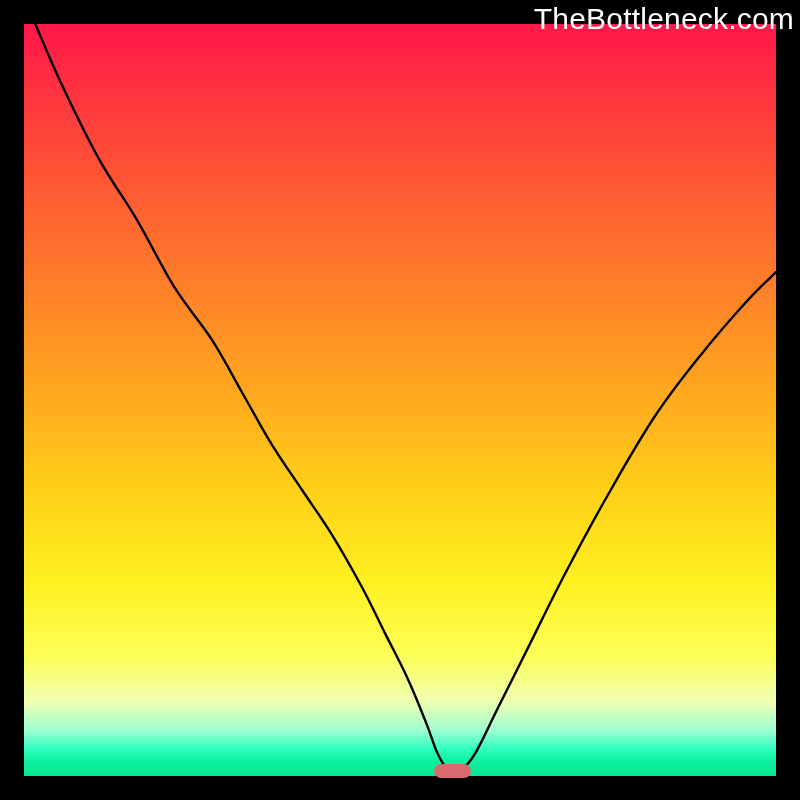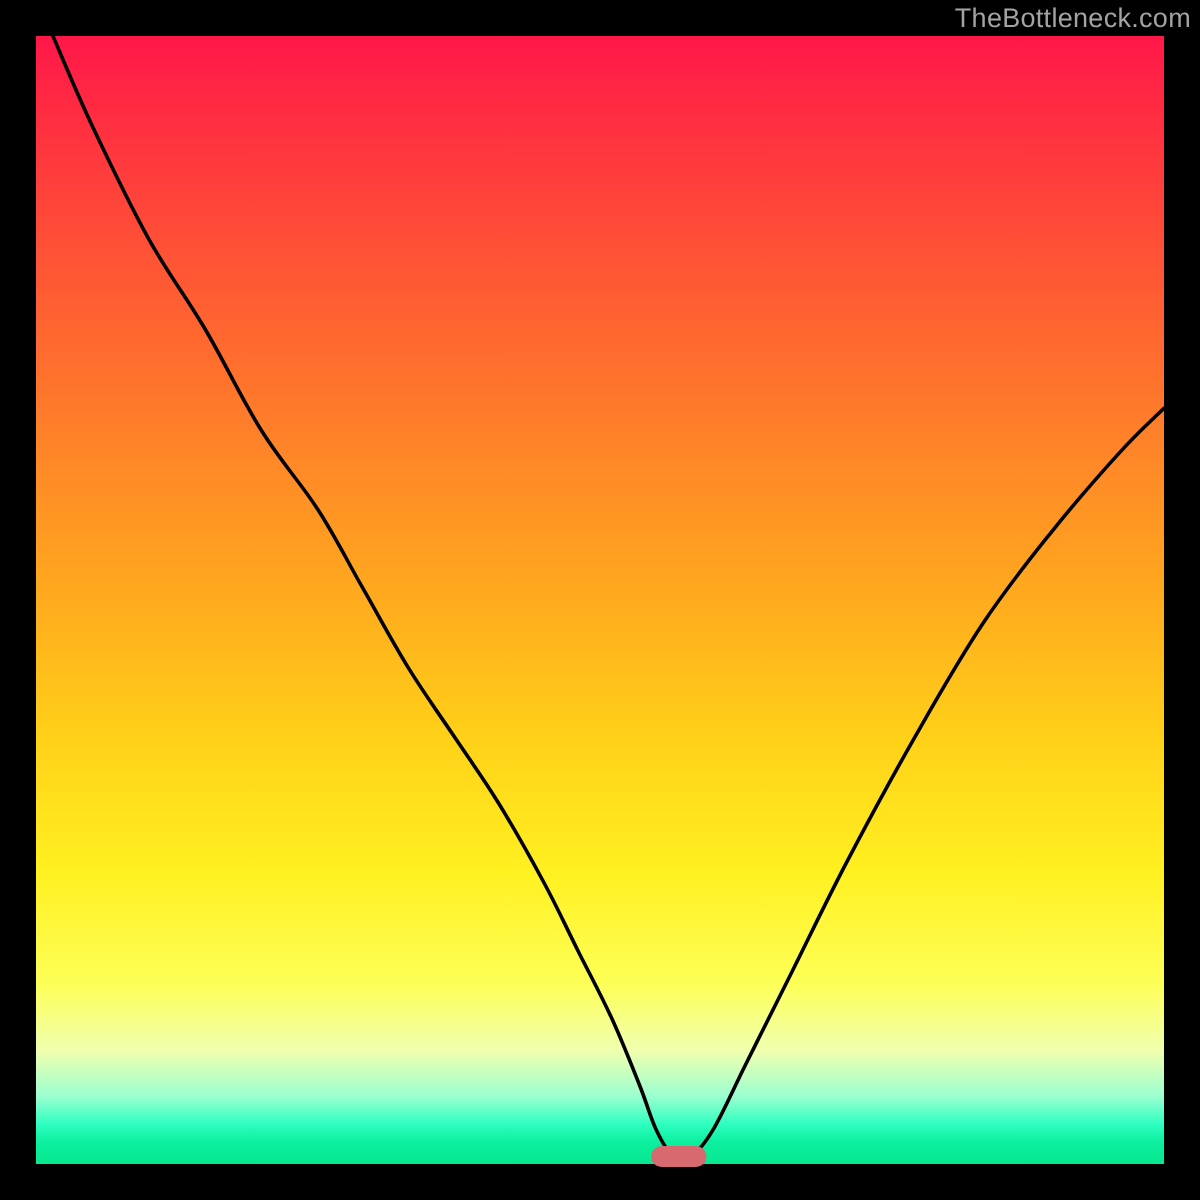--- a/index.html
+++ b/index.html
@@ -14,22 +14,22 @@
   .frame {
     position: relative;
     width: 800px;
     height: 800px;
     background: #000;
   }
   .watermark {
     position: absolute;
     top: 2px;
     right: 6px;
-    color: #a3a3a3;
-    font-size: 18px;
+    color: #ffffff;
+    font-size: 30px;
     font-weight: 500;
     letter-spacing: 0.2px;
     text-align: left;
     z-index: 5;
   }
   .plot {
     position: absolute;
     left: 24px;
     top: 24px;
     width: 752px;

